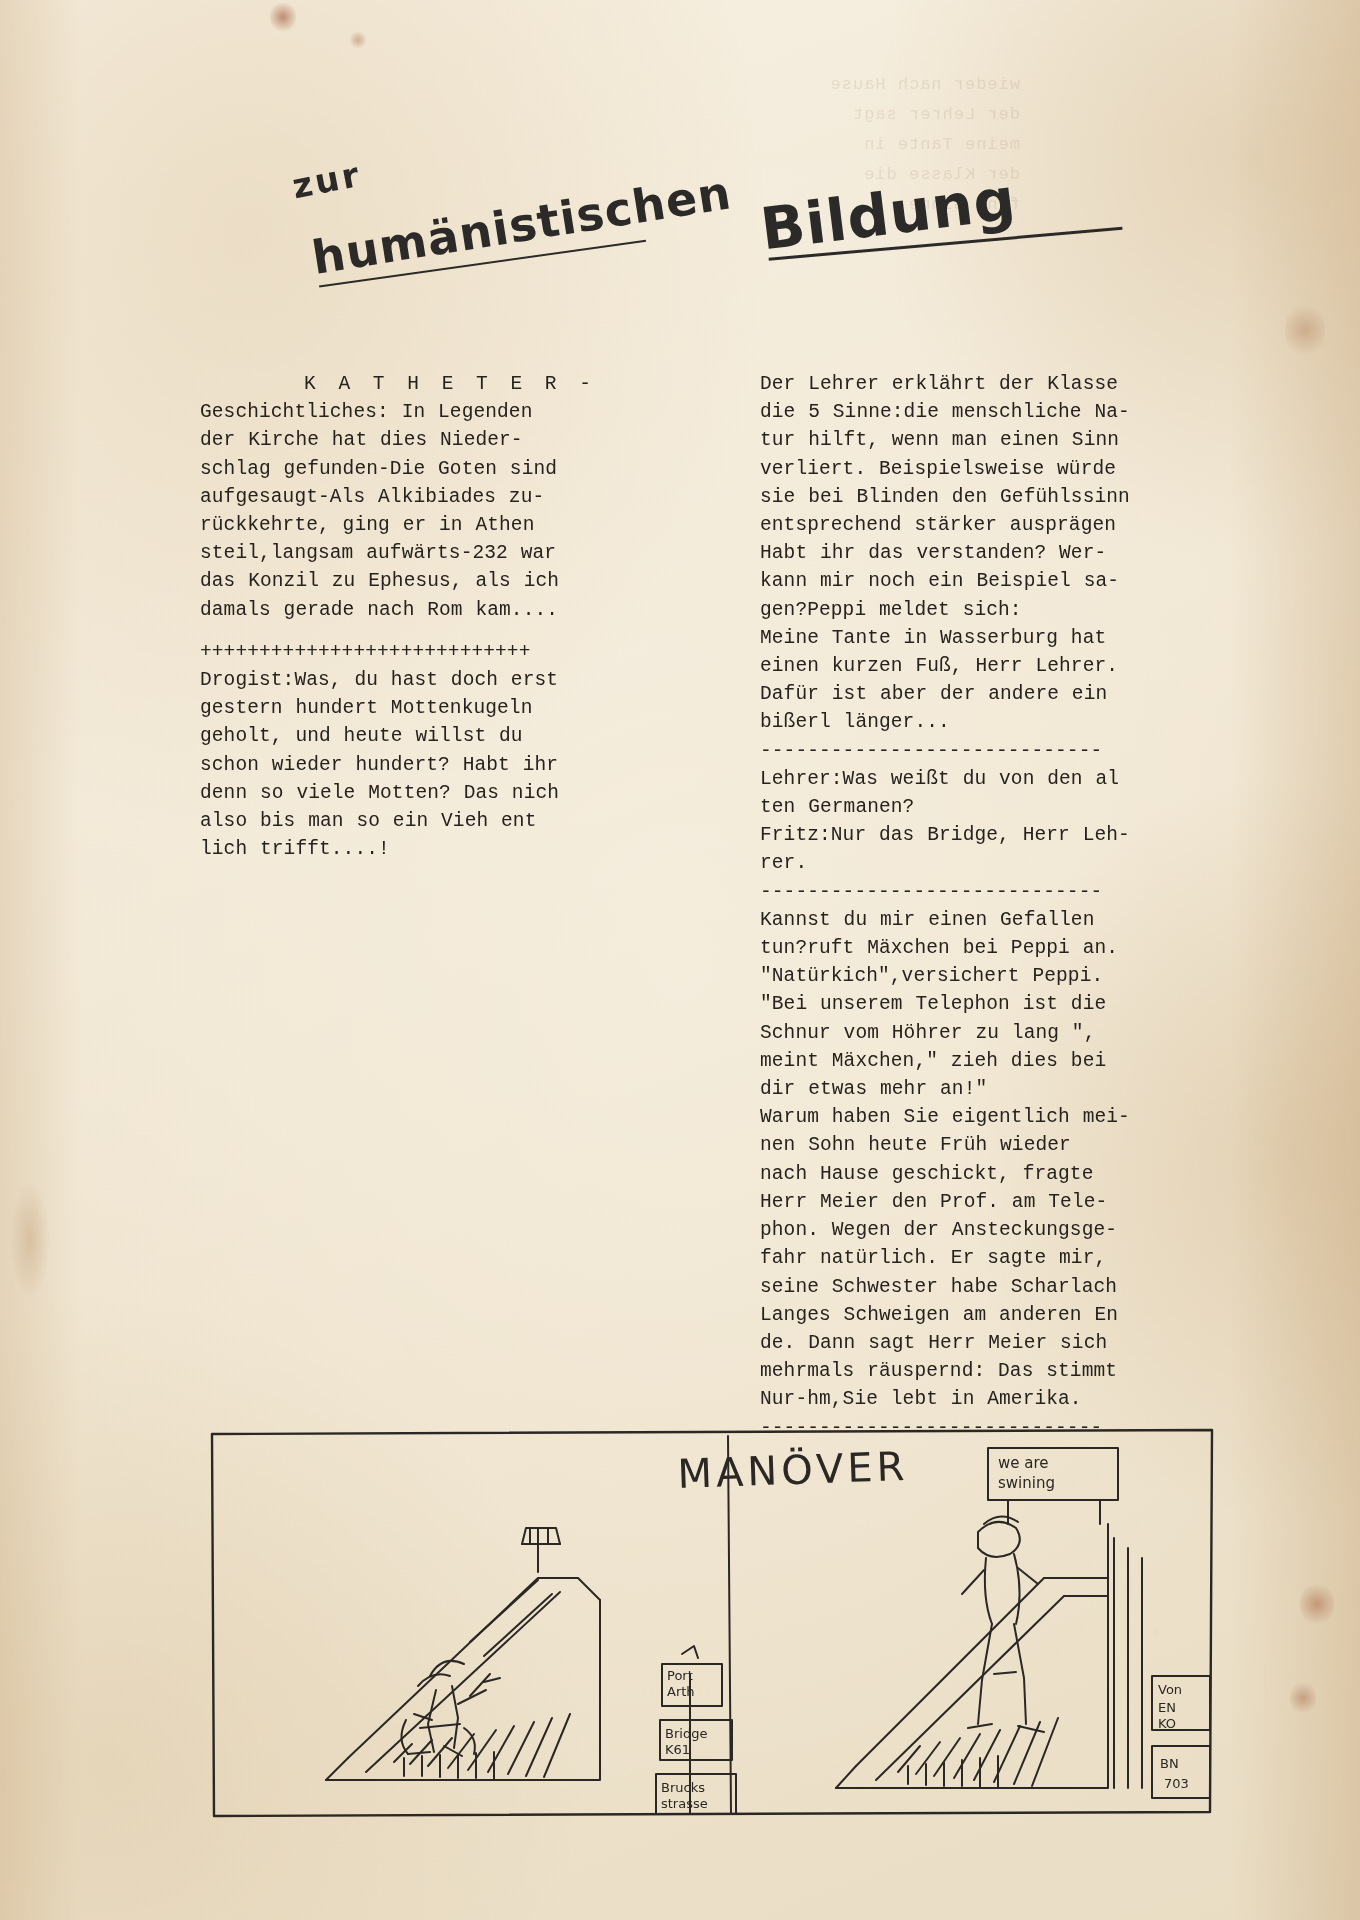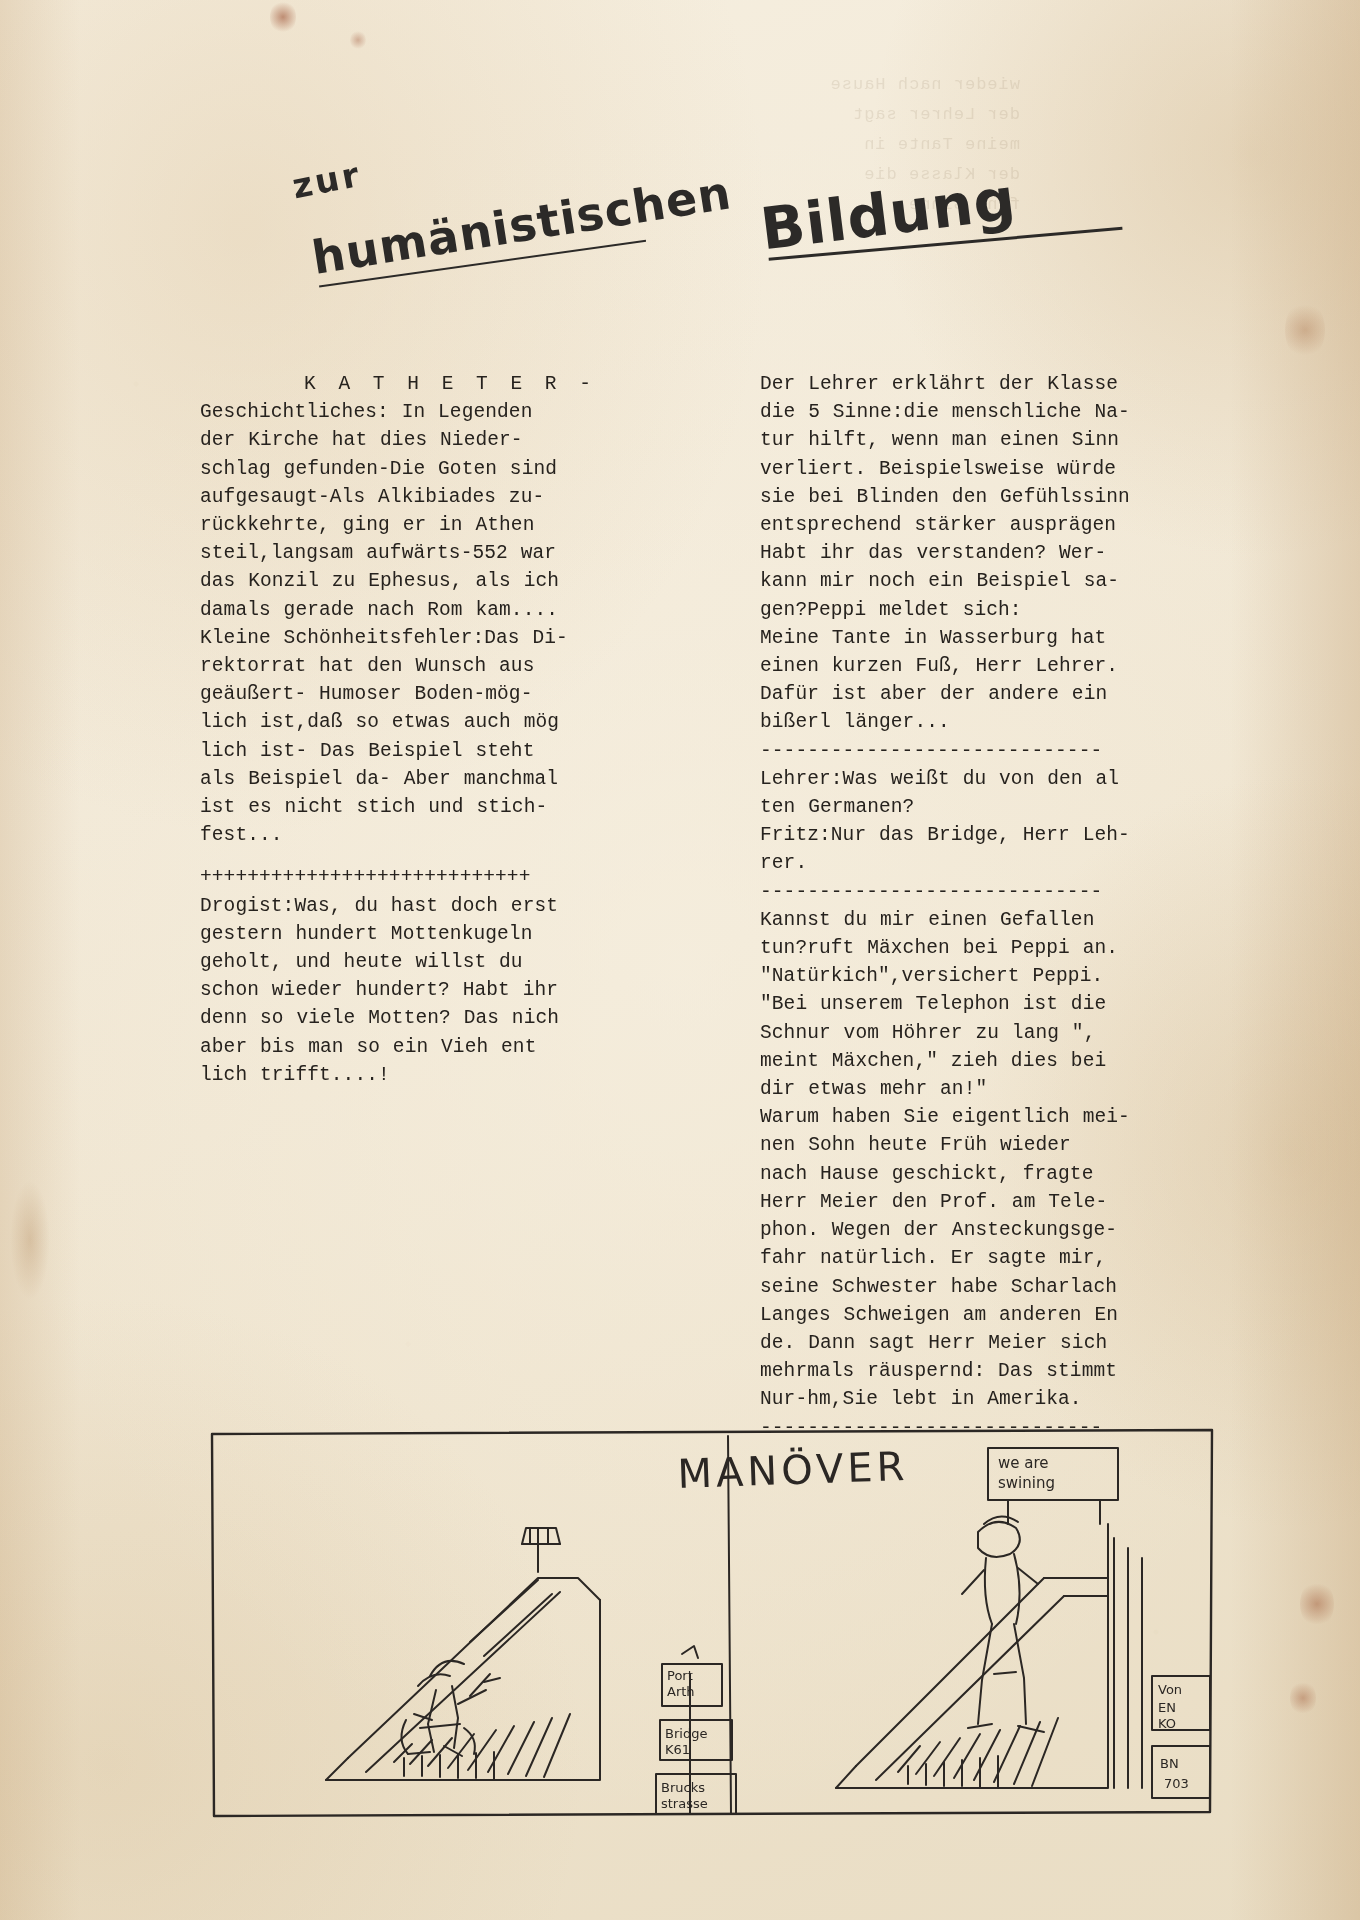--- a/index.html
+++ b/index.html
@@ -180,39 +180,31 @@
 
 <div id="columns">
 
   <div class="col">
     <p class="ctr">K A T H E T E R -</p>
     <p>Geschichtliches: In Legenden
 der Kirche hat dies Nieder-
 schlag gefunden-Die Goten sind
 aufgesaugt-Als Alkibiades zu-
 rückkehrte, ging er in Athen
-steil,langsam aufwärts-552 war
+steil,langsam aufwärts-232 war
 das Konzil zu Ephesus, als ich
 damals gerade nach Rom kam....</p>
-    <p>Kleine Schönheitsfehler:Das Di-
-rektorrat hat den Wunsch aus
-geäußert- Humoser Boden-mög-
-lich ist,daß so etwas auch mög
-lich ist- Das Beispiel steht
-als Beispiel da- Aber manchmal
-ist es nicht stich und stich-
-fest...</p>
     <div class="gap"></div>
     <p class="divider">++++++++++++++++++++++++++++</p>
     <p>Drogist:Was, du hast doch erst
 gestern hundert Mottenkugeln
 geholt, und heute willst du
 schon wieder hundert? Habt ihr
 denn so viele Motten? Das nich
-aber bis man so ein Vieh ent
+also bis man so ein Vieh ent
 lich trifft....!</p>
   </div>
 
   <div class="col">
     <p>Der Lehrer erklährt der Klasse
 die 5 Sinne:die menschliche Na-
 tur hilft, wenn man einen Sinn
 verliert. Beispielsweise würde
 sie bei Blinden den Gefühlssinn
 entsprechend stärker ausprägen

